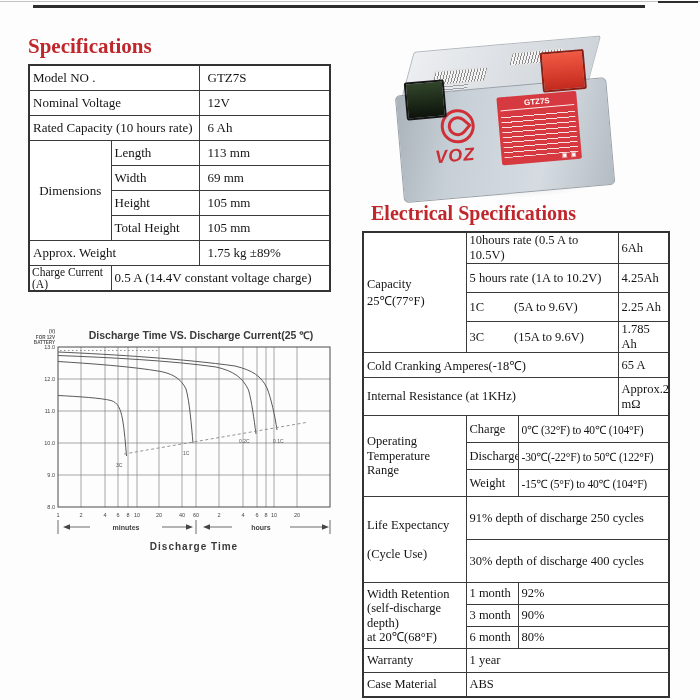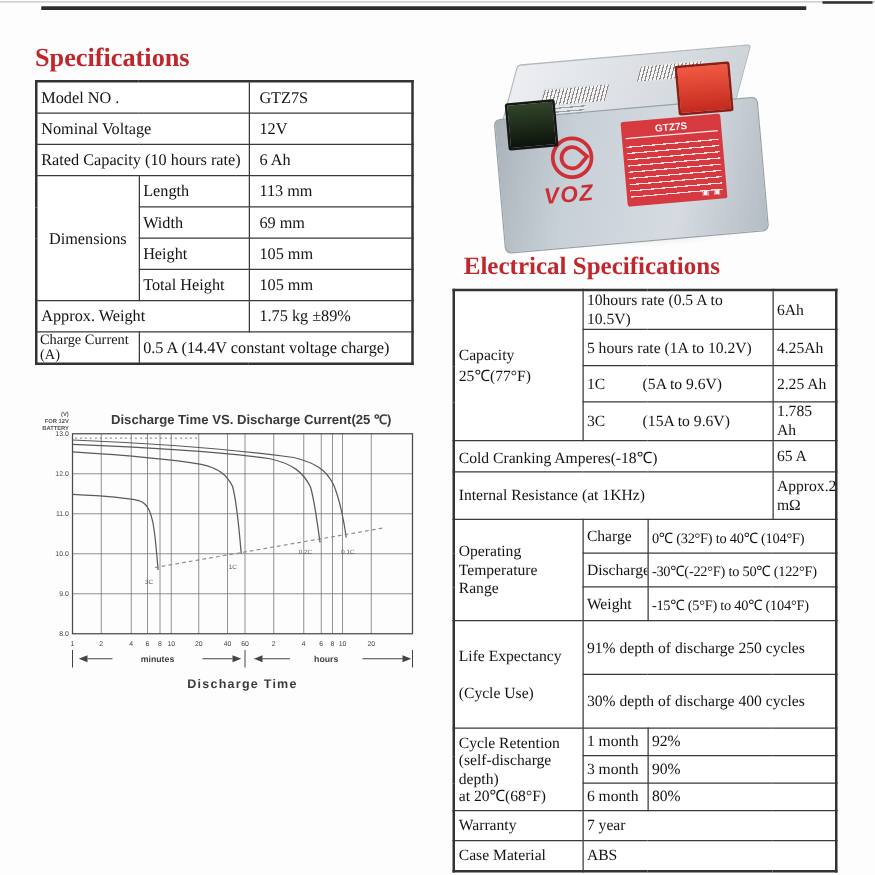--- a/index.html
+++ b/index.html
@@ -198,35 +198,35 @@
       <td colspan="2" class="tight">-15℃ (5°F) to 40℃ (104°F)</td>
     </tr>
     <tr class="r35">
       <td rowspan="2" class="ctr vtop"><span>Life Expectancy</span><br><br><span>(Cycle Use)</span></td>
       <td colspan="3">91% depth of discharge 250 cycles</td>
     </tr>
     <tr class="r35">
       <td colspan="3">30% depth of discharge 400 cycles</td>
     </tr>
     <tr class="r22">
-      <td rowspan="3" class="ctr vtop"><span>Cycle Retention</span><br><span>(self-discharge depth)</span><br><span>at 20℃(68°F)</span></td>
+      <td rowspan="3" class="ctr vtop"><span>Width Retention</span><br><span>(self-discharge depth)</span><br><span>at 20℃(68°F)</span></td>
       <td>1 month</td>
       <td colspan="2">92%</td>
     </tr>
     <tr class="r22">
       <td>3 month</td>
       <td colspan="2">90%</td>
     </tr>
     <tr class="r22">
       <td>6 month</td>
       <td colspan="2">80%</td>
     </tr>
     <tr class="r24">
       <td class="ctr">Warranty</td>
-      <td colspan="3">7 year</td>
+      <td colspan="3">1 year</td>
     </tr>
     <tr class="r24">
       <td class="ctr">Case Material</td>
       <td colspan="3">ABS</td>
     </tr>
   </tbody>
     </table>
 
 
   <svg id="chart" width="330" height="245" viewBox="0 0 330 245">

